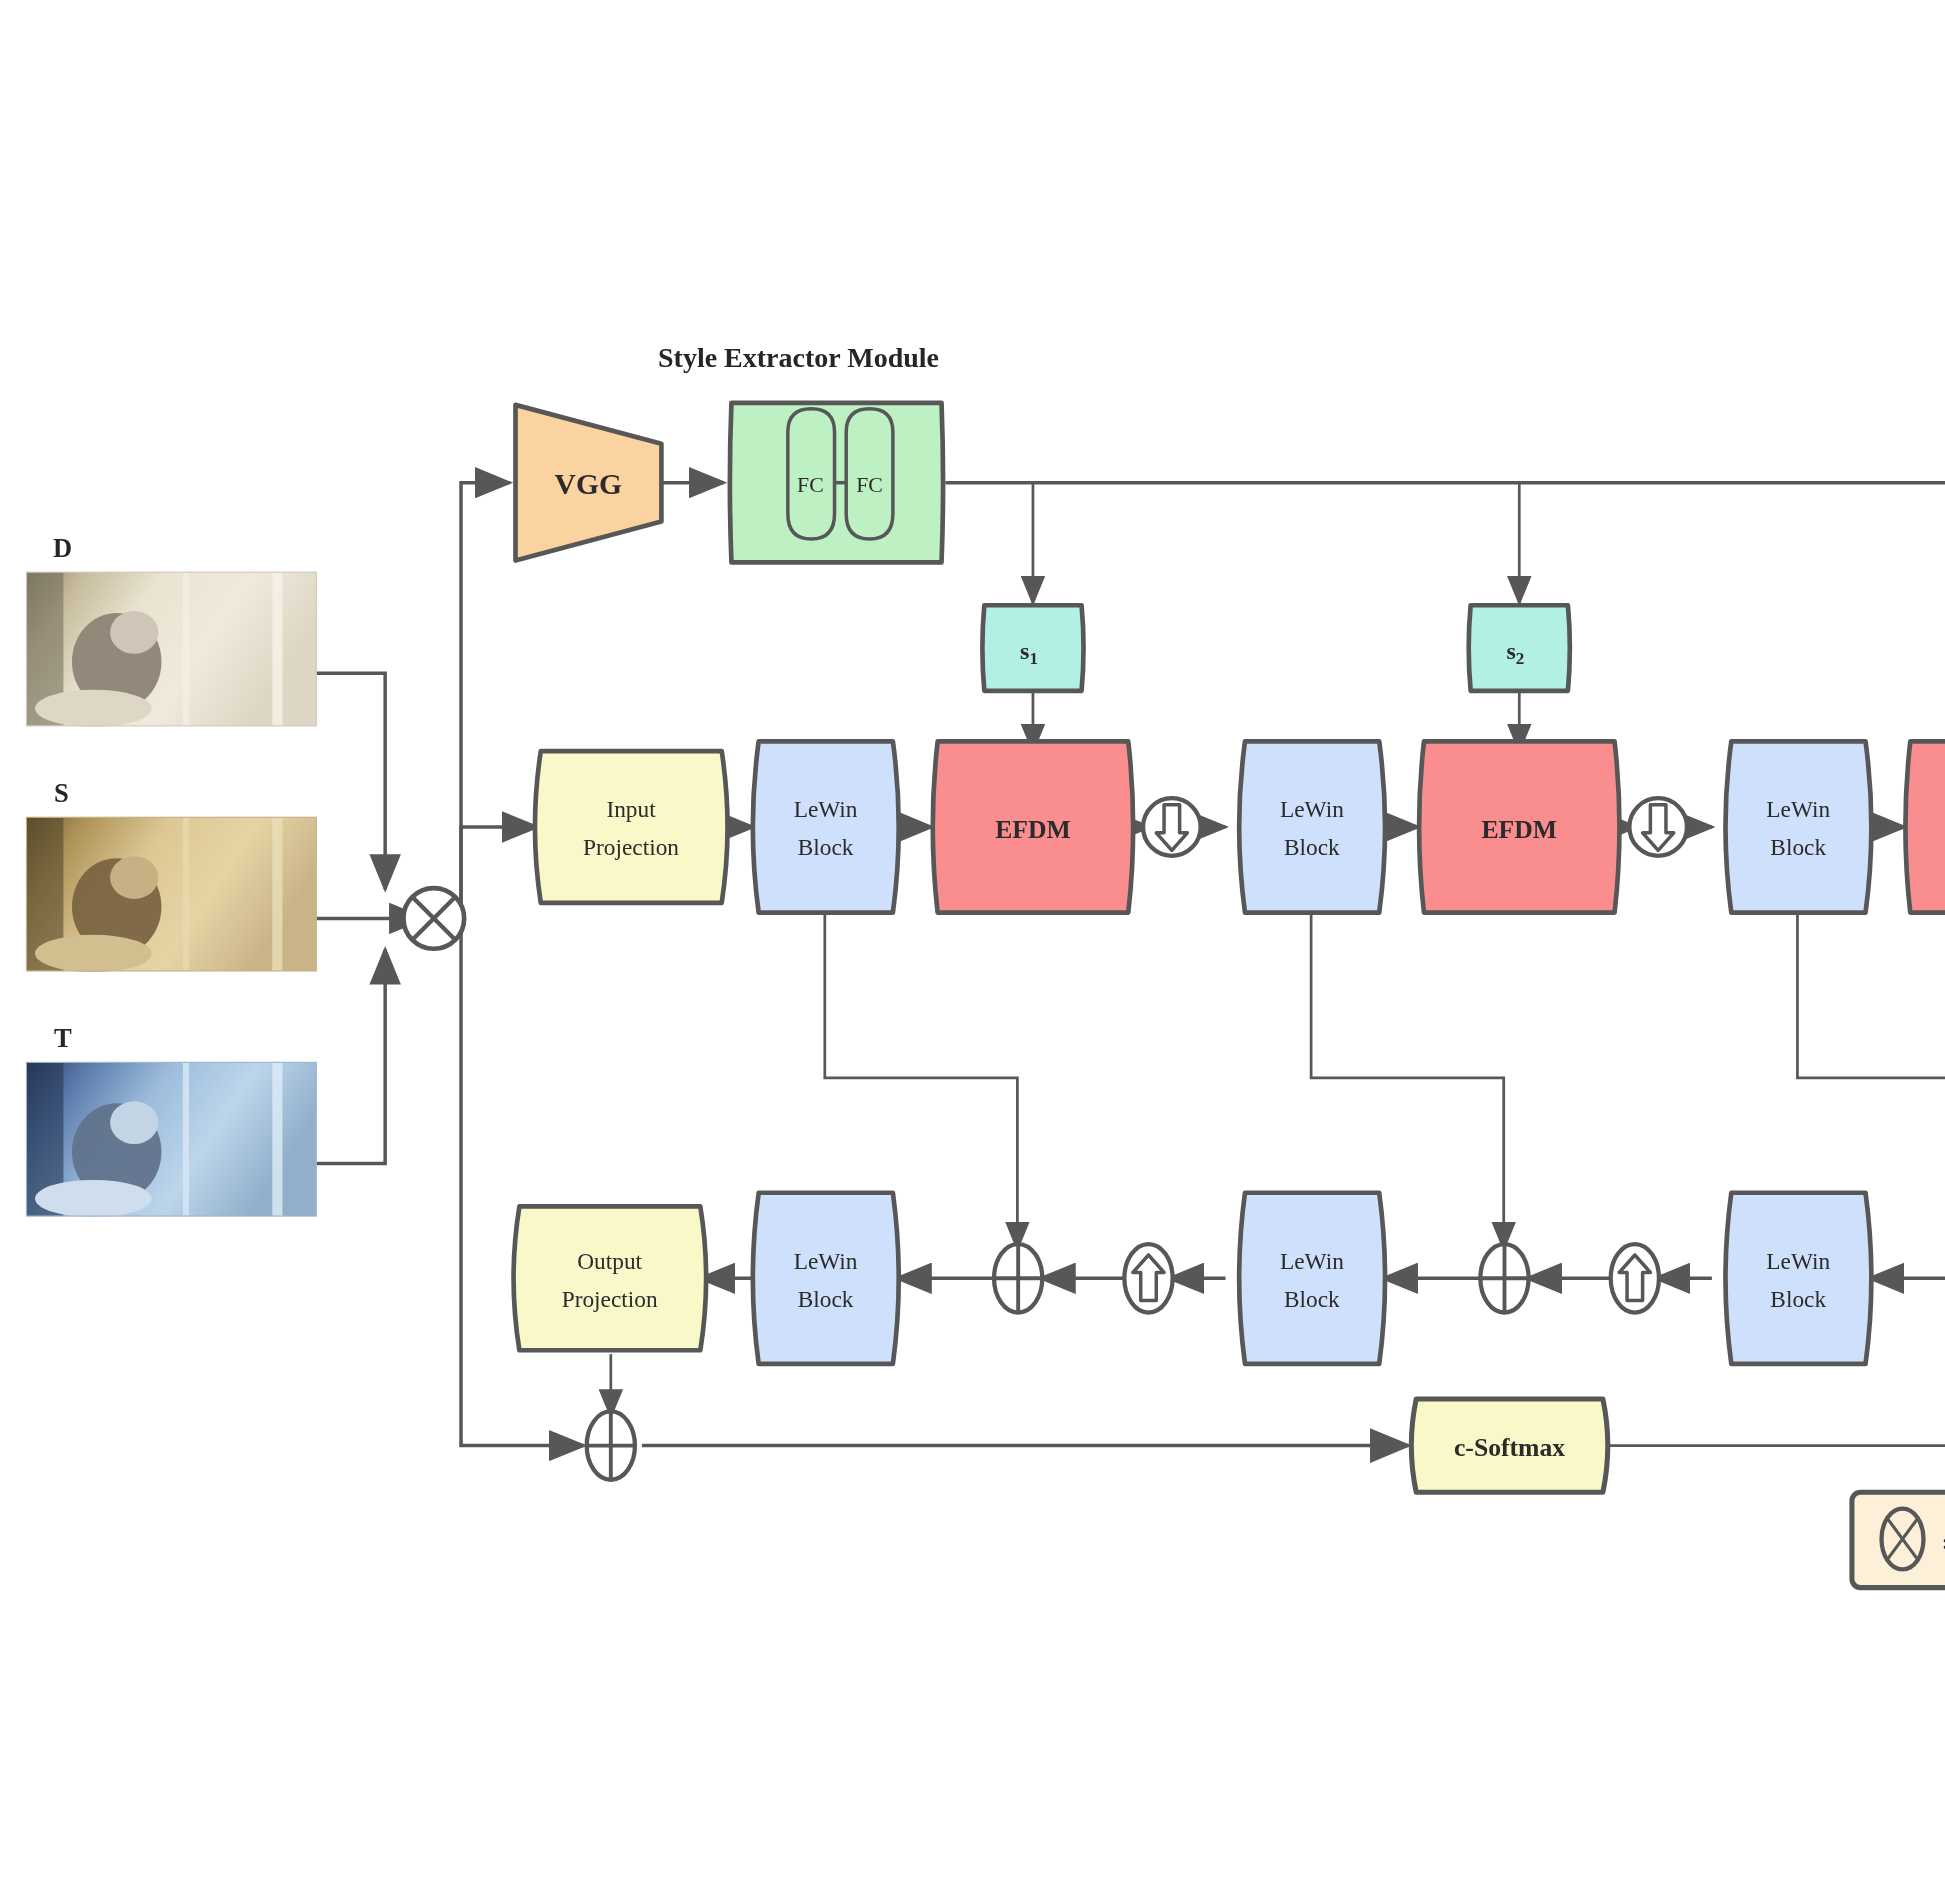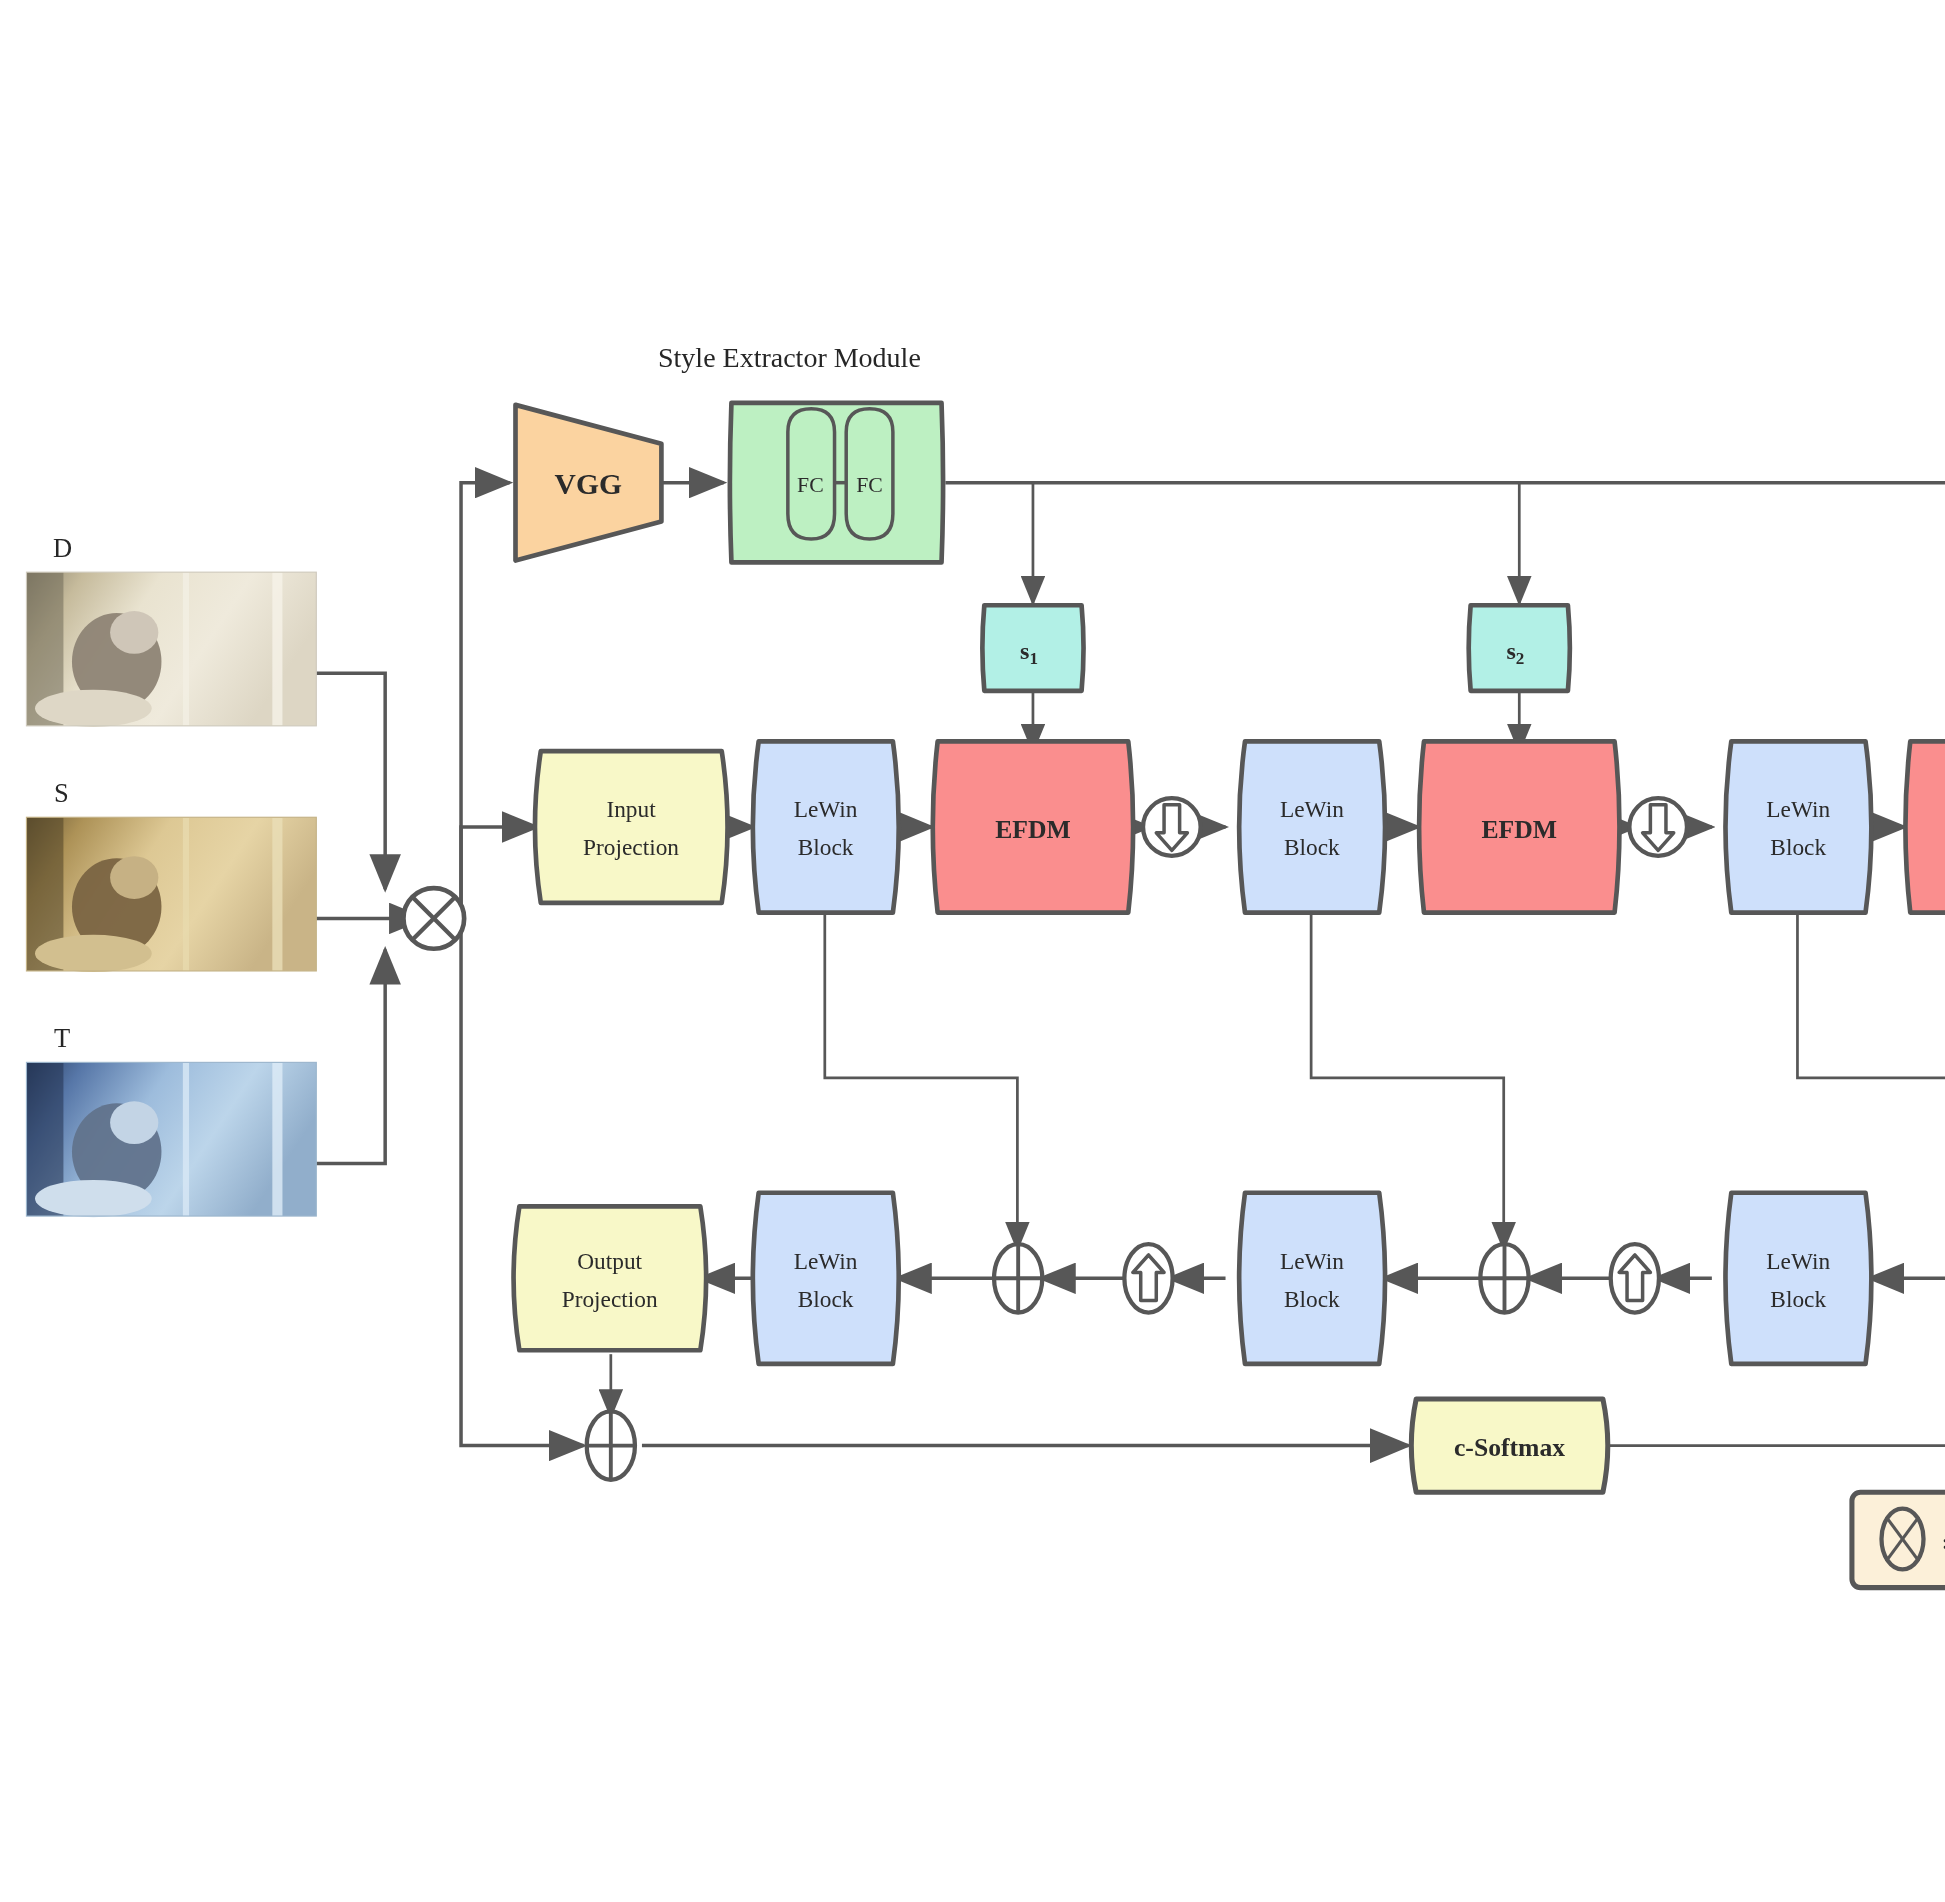--- a/index.html
+++ b/index.html
@@ -1,20 +1,20 @@
 <!DOCTYPE html>
 <html style="font-size:6.2px"><head>
 <meta charset="utf-8">
 <title>Network Architecture Diagram</title>
 <style>
   html,body{margin:0;padding:0;background:#ffffff;}
   body{font-family:"Liberation Serif",serif;}
   #root{position:relative;width:3044px;height:1903px;background:#fff;overflow:hidden;}
   svg.layer{position:absolute;left:0;top:0;width:3044px;height:1903px;}
-  .lbl{position:absolute;font-family:"Liberation Serif",serif;font-weight:normal;color:#262626;}
+  .lbl{position:absolute;font-family:"Liberation Serif",serif;font-weight:bold;color:#262626;}
   
   .ntext{font-family:"Liberation Serif",serif;fill:#2b2b2b;text-anchor:middle;}
 </style>
 </head>
 <body>
 
 <div id="root">
 
   <svg class="layer" viewBox="0 0 7824 4890">
     <defs>

